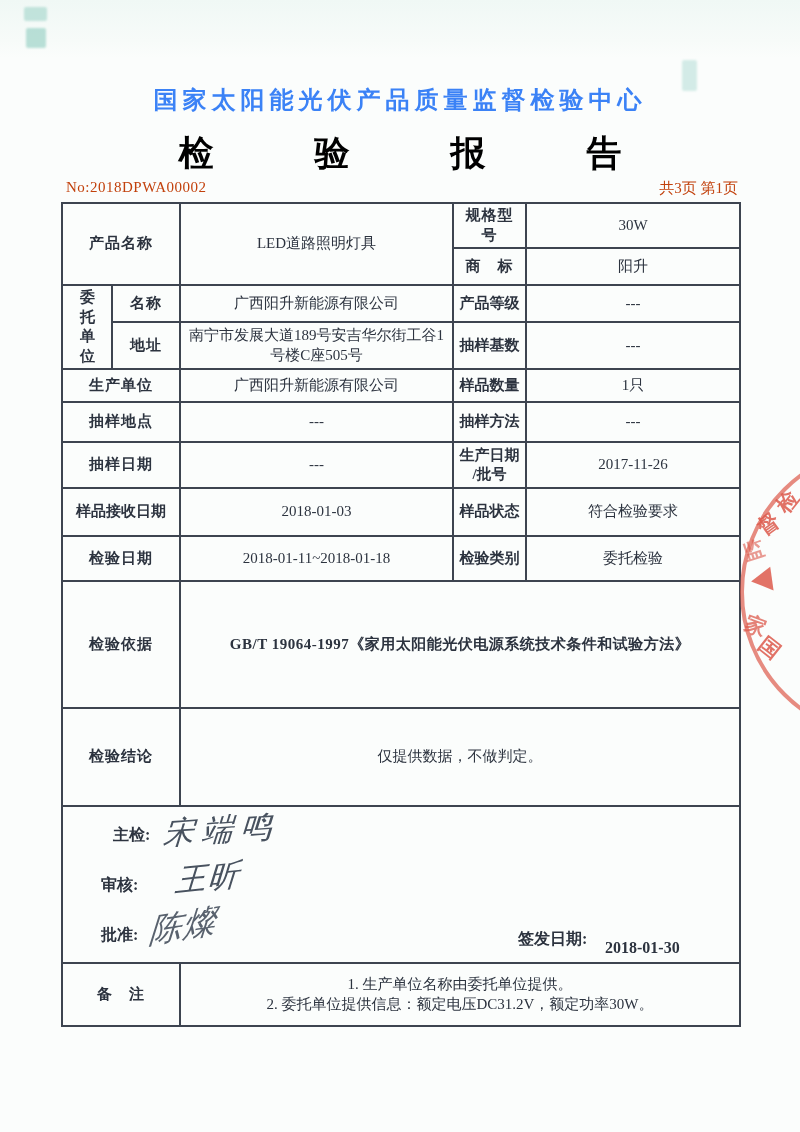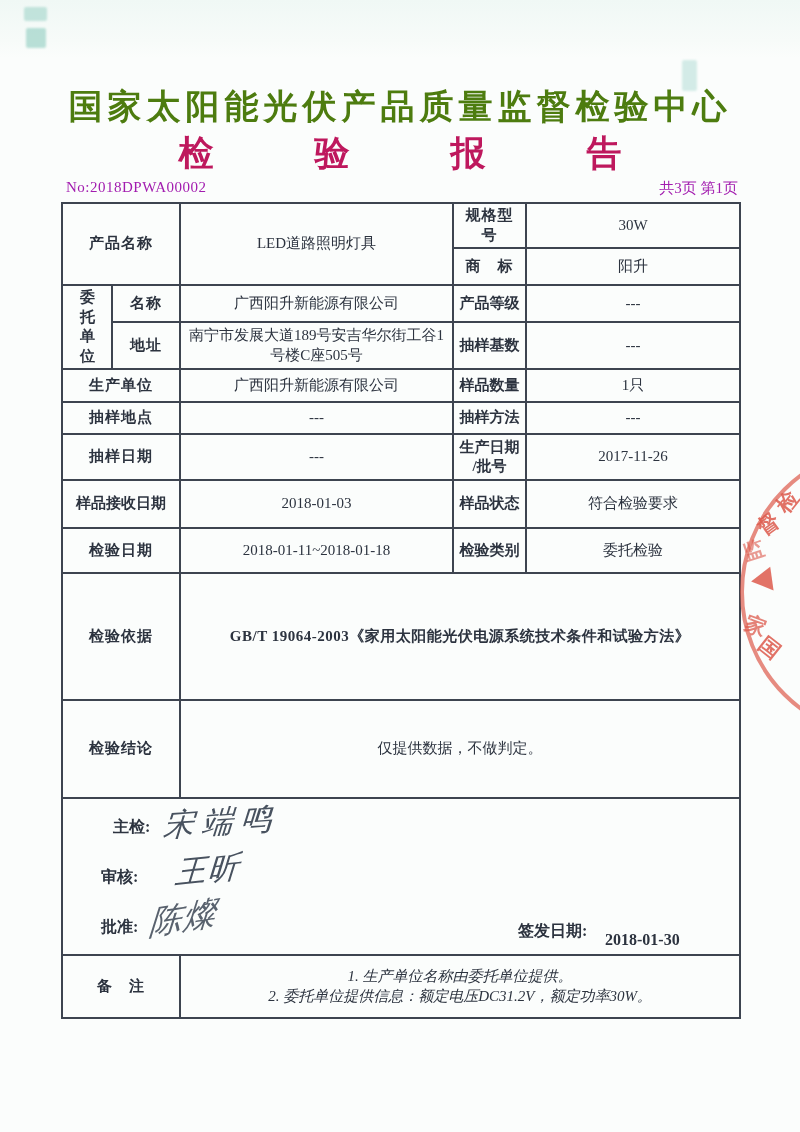--- a/index.html
+++ b/index.html
@@ -10,38 +10,38 @@
     color:#2e3540;
   }
   .scan-band{position:absolute;left:0;top:0;width:800px;height:58px;
     background:linear-gradient(180deg,#f0f8f5 0%,#f7fbf9 70%,#fbfdfc 100%);}
   .artifact{position:absolute;border-radius:2px;filter:blur(1px);}
   .a1{left:24px;top:7px;width:23px;height:14px;background:#9ad2c6;opacity:.55;}
   .a2{left:26px;top:28px;width:20px;height:20px;background:#8fcdc0;opacity:.6;}
   .a3{left:682px;top:60px;width:15px;height:31px;background:#9ad2c8;opacity:.4;}
 
   .center-name{position:absolute;left:0;right:0;top:84px;margin:0;text-align:center;
-    font-size:34px;font-weight:bold;letter-spacing:5px;color:#4d7c0f;}
+    font-size:24px;font-weight:bold;letter-spacing:5px;color:#3b82f6;}
   .report-title{position:absolute;left:0;right:0;top:130px;margin:0;text-align:center;
-    font-size:35px;font-weight:bold;letter-spacing:33px;text-indent:33px;color:#be185d;}
+    font-size:35px;font-weight:bold;letter-spacing:33px;text-indent:33px;color:#000000;}
   .meta{position:absolute;left:66px;right:62px;top:179px;display:flex;
-    justify-content:space-between;font-size:15px;color:#a21caf;}
+    justify-content:space-between;font-size:15px;color:#c2410c;}
   .meta .no{letter-spacing:.5px;}
 
   table.report{position:absolute;left:61px;top:202px;width:678px;
     border-collapse:collapse;table-layout:fixed;}
   table.report td{
     border:2px solid #3d4450;padding:2px 4px;text-align:center;vertical-align:middle;
     font-size:15px;line-height:1.3;word-break:break-all;color:#2c333f;
   }
   td.lbl{font-weight:bold;letter-spacing:1px;}
   td.prewrap{white-space:pre-line;letter-spacing:0;}
   td.addr{font-size:14px;line-height:1.35;}
   td.left-top{text-align:left;vertical-align:top;padding:24px 10px 4px 14px;}
-  td.notes{text-align:left;font-size:14px;line-height:1.45;padding-left:10px;font-style:italic;}
+  td.notes{text-align:left;font-size:14px;line-height:1.45;padding-left:10px;}
   td.basis{font-weight:600;letter-spacing:.5px;}
   .sig-cell{position:relative;height:151px;padding:0;}
   .sig-label{position:absolute;font-size:16px;font-weight:bold;color:#2c333f;}
   .hand{position:absolute;font-style:italic;color:#48525f;
     font-family:"DejaVu Serif","Liberation Serif",serif;}
   .hand.h1{left:100px;top:2px;font-size:31px;transform:rotate(-4deg) skewX(-8deg);letter-spacing:8px;}
   .hand.h2{left:112px;top:50px;font-size:31px;transform:rotate(-6deg) skewX(-10deg);letter-spacing:2px;}
   .hand.h3{left:86px;top:98px;font-size:33px;transform:rotate(-9deg) skewX(-14deg);
     letter-spacing:1px;opacity:.9;}
   .issue-label{left:455px;top:122px;}
@@ -110,21 +110,21 @@
       <td class="addr">南宁市发展大道189号安吉华尔街工谷1号楼C座505号</td>
       <td class="lbl" style="letter-spacing:0;">抽样基数</td>
       <td>---</td>
     </tr>
     <tr style="height:33px">
       <td class="lbl" colspan="2">生产单位</td>
       <td>广西阳升新能源有限公司</td>
       <td class="lbl" style="letter-spacing:0;">样品数量</td>
       <td>1只</td>
     </tr>
-    <tr style="height:32px">
+    <tr style="height:40px">
       <td class="lbl" colspan="2">抽样地点</td>
       <td>---</td>
       <td class="lbl" style="letter-spacing:0;">抽样方法</td>
       <td>---</td>
     </tr>
     <tr style="height:46px">
       <td class="lbl" colspan="2">抽样日期</td>
       <td>---</td>
       <td class="lbl prewrap">生产日期
 /批号</td>
@@ -137,21 +137,21 @@
       <td>符合检验要求</td>
     </tr>
     <tr style="height:45px">
       <td class="lbl" colspan="2">检验日期</td>
       <td>2018-01-11~2018-01-18</td>
       <td class="lbl" style="letter-spacing:0;">检验类别</td>
       <td>委托检验</td>
     </tr>
     <tr style="height:127px">
       <td class="lbl" colspan="2">检验依据</td>
-      <td colspan="3" class="basis">GB/T 19064-2003《家用太阳能光伏电源系统技术条件和试验方法》</td>
+      <td colspan="3" class="basis">GB/T 19064-1997《家用太阳能光伏电源系统技术条件和试验方法》</td>
     </tr>
     <tr style="height:98px">
       <td class="lbl" colspan="2">检验结论</td>
       <td colspan="3" class="left-top">仅提供数据，不做判定。</td>
     </tr>
     <tr>
       <td colspan="5" class="sig-cell">
         <span class="sig-label" style="left:50px;top:18px;">主检:</span>
         <span class="hand h1">宋端鸣</span>
         <span class="sig-label" style="left:38px;top:68px;">审核:</span>

